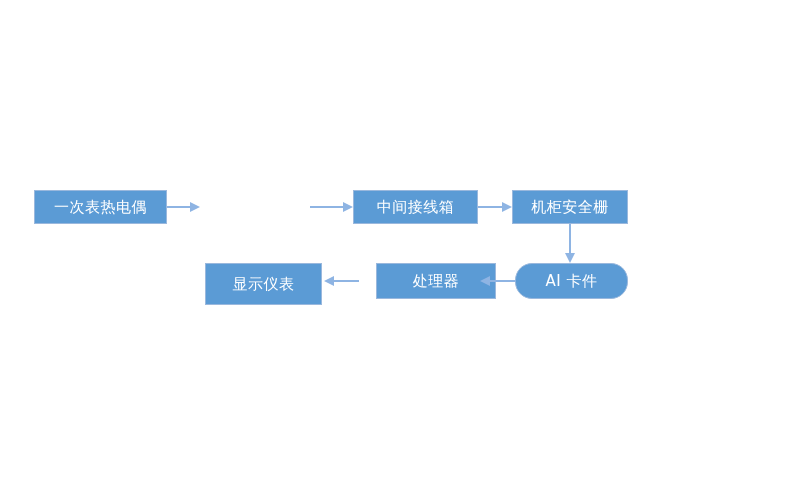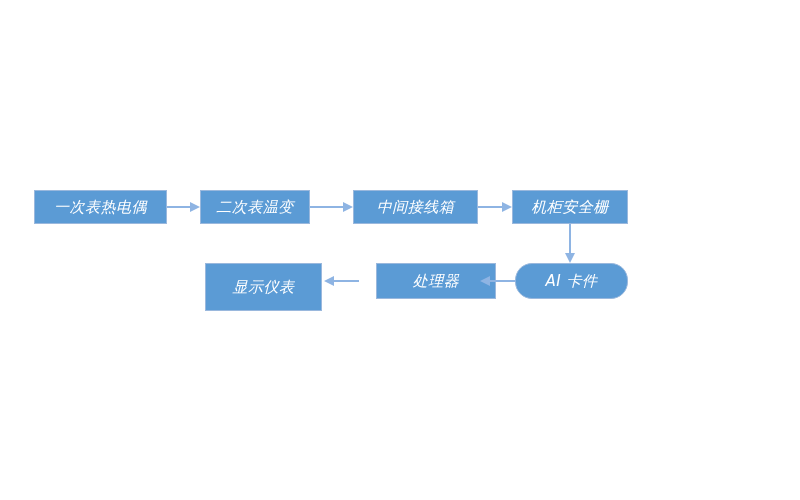--- a/index.html
+++ b/index.html
@@ -12,21 +12,20 @@
     background: #ffffff;
     font-family: "DejaVu Sans", "Liberation Sans", sans-serif;
     overflow: hidden;
   }
 
   #canvas {
     position: relative;
     width: 800px;
     height: 500px;
     background: #ffffff;
-    font-style: italic;
   }
 
   
   .node {
     position: absolute;
     box-sizing: border-box;
     background: #5b9bd5;
     border: 1px solid #9ab8dd;
     color: #ffffff;
     display: flex;
@@ -56,41 +55,38 @@
 </style>
 </head>
 <body>
 
 <div id="canvas">
 
   <div class="node" style="left:34px; top:190px; width:133px; height:34px;">
     <span class="node-label">一次表热电偶</span>
   </div>
 
-  <div class="node" style="left:200px; top:190px; width:110px; height:34px;">
-    <span class="node-label">二次表温变</span>
-  </div>
 
   <div class="node" style="left:353px; top:190px; width:125px; height:34px;align-items:center;">
     <span class="node-label">中间接线箱</span>
   </div>
 
   <div class="node" style="left:512px; top:190px; width:116px; height:34px;">
     <span class="node-label">机柜安全栅</span>
   </div>
 
   <div class="node" style="left:515px; top:263px; width:113px; height:36px;border-radius:17px;">
     <span class="node-label">AI 卡件</span>
   </div>
 
   <div class="node" style="left:376px; top:263px; width:120px; height:36px;">
     <span class="node-label">处理器</span>
   </div>
 
-  <div class="node" style="left:205px; top:263px; width:117px; height:48px;">
+  <div class="node" style="left:205px; top:263px; width:117px; height:42px;">
     <span class="node-label">显示仪表</span>
   </div>
 
   <div class="conn" style="left:167px; top:199px; width:34px; height:16px;">
     <svg width="34" height="16" viewBox="0 0 34 16" xmlns="http://www.w3.org/2000/svg">
       <line x1="0" y1="8" x2="25" y2="8" stroke="#8eb4e3" stroke-width="2"></line>
       <polygon points="23,3 33,8 23,13" fill="#8eb4e3"></polygon>
     </svg>
   </div>
 

